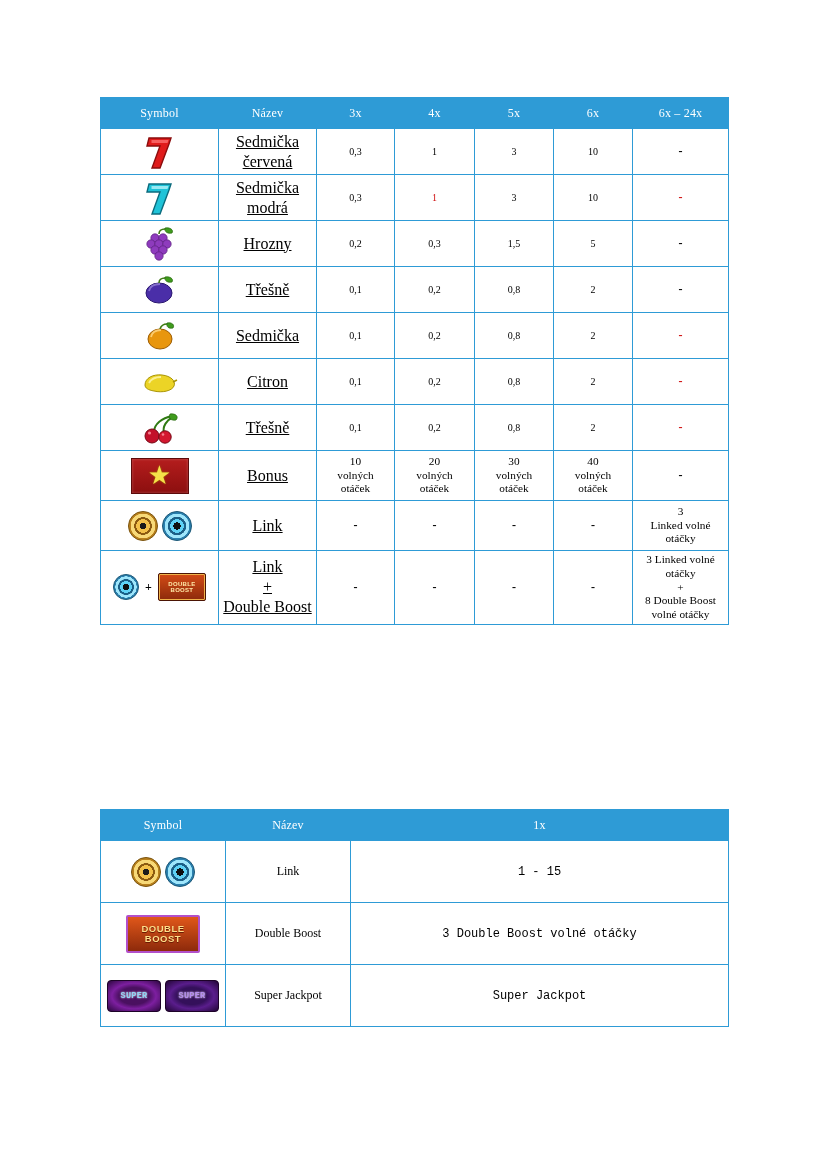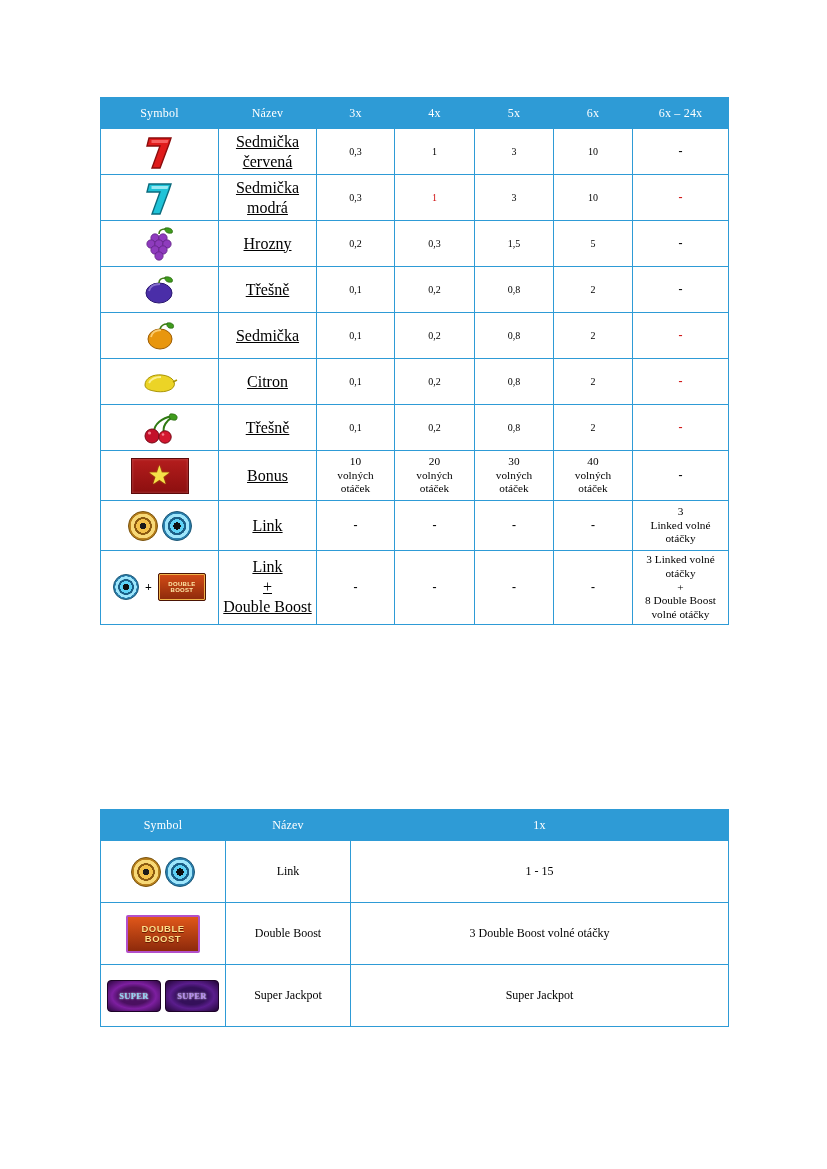--- a/index.html
+++ b/index.html
@@ -154,21 +154,21 @@
     font-size: 12px;
     font-weight: bold;
     margin: 0 2px;
   }
 
   
   .txtcoin {
     width: 52px; height: 30px;
     border-radius: 4px;
     display:flex; align-items:center; justify-content:center;
-    font-family: Liberation Serif, serif;
+    font-family: Liberation Mono, monospace;
     font-weight: bold;
     font-size: 8.5px;
     letter-spacing: .3px;
   }
   .sj-left {
     background: radial-gradient(ellipse at 50% 50%, #4a1060 0 40%, #7d1fa0 60%, #2d0740 100%);
     border: 1px solid #1d0228;
     color: #8fd4f5;
     text-shadow: 0 0 2px #ffffff;
   }
@@ -187,21 +187,21 @@
   .mb-right {
     background: radial-gradient(ellipse at 50% 50%, #0a3a52 0 35%, #1f7fae 65%, #062534 100%);
     border: 1px solid #042230;
     color: #ccf2ff;
     text-shadow: 0 0 2px #063146;
   }
 
   
   .t2 td { height: 55px; }
   .t2 .name2 { font-size: 12px; }
-  .t2 .val2 { font-size: 12px; }
+  .t2 .val2 { font-size: 12px; font-family: Liberation Mono, monospace; }
 </style>
 </head>
 <body>
 
 <div class="page">
 
   <div class="table-wrap1">
     <table>
       <colgroup>
         <col style="width:118px">

